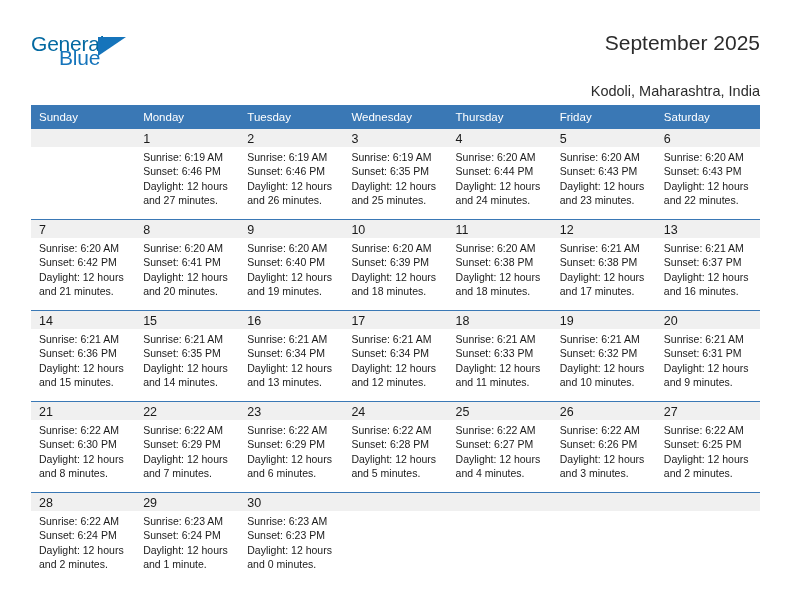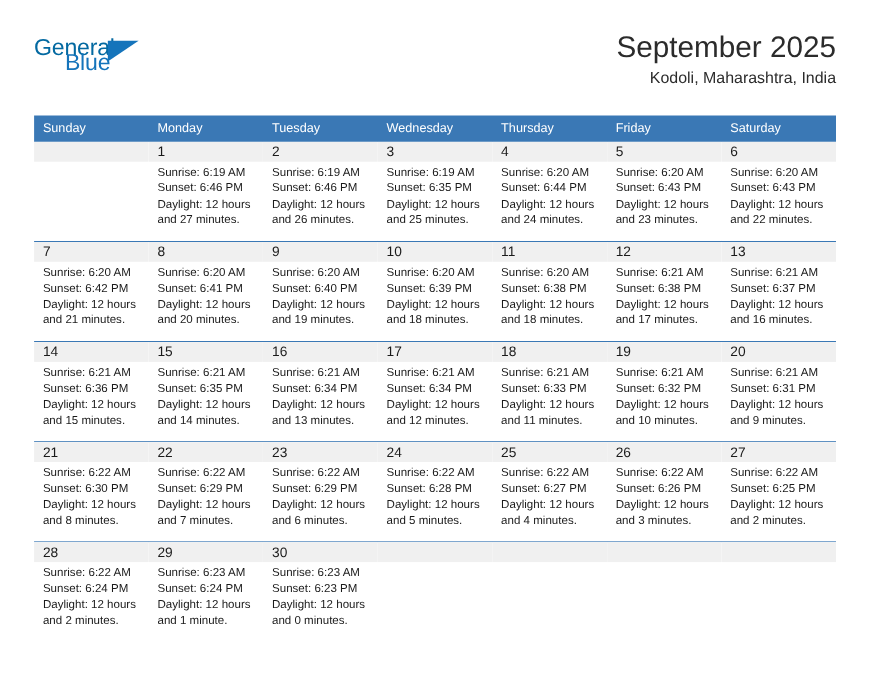--- a/index.html
+++ b/index.html
@@ -66,31 +66,31 @@
     font-family: "Liberation Sans", sans-serif;
   }
 
   .title-block {
     position: absolute;
     right: 0;
     top: 0;
     text-align: right;
   }
   .cal-title {
-    font-size: 27px;
+    font-size: 21px;
     font-weight: normal;
     color: #2b2b2b;
     line-height: 34px;
     white-space: nowrap;
   }
   .cal-subtitle {
     font-size: 14.5px;
     color: #2b2b2b;
     line-height: 22px;
-    margin-top: 0;
+    margin-top: 20px;
     white-space: nowrap;
   }
 
   
   .calendar {
     position: absolute;
     left: 31px;
     top: 105px;
     width: 729px;
   }

